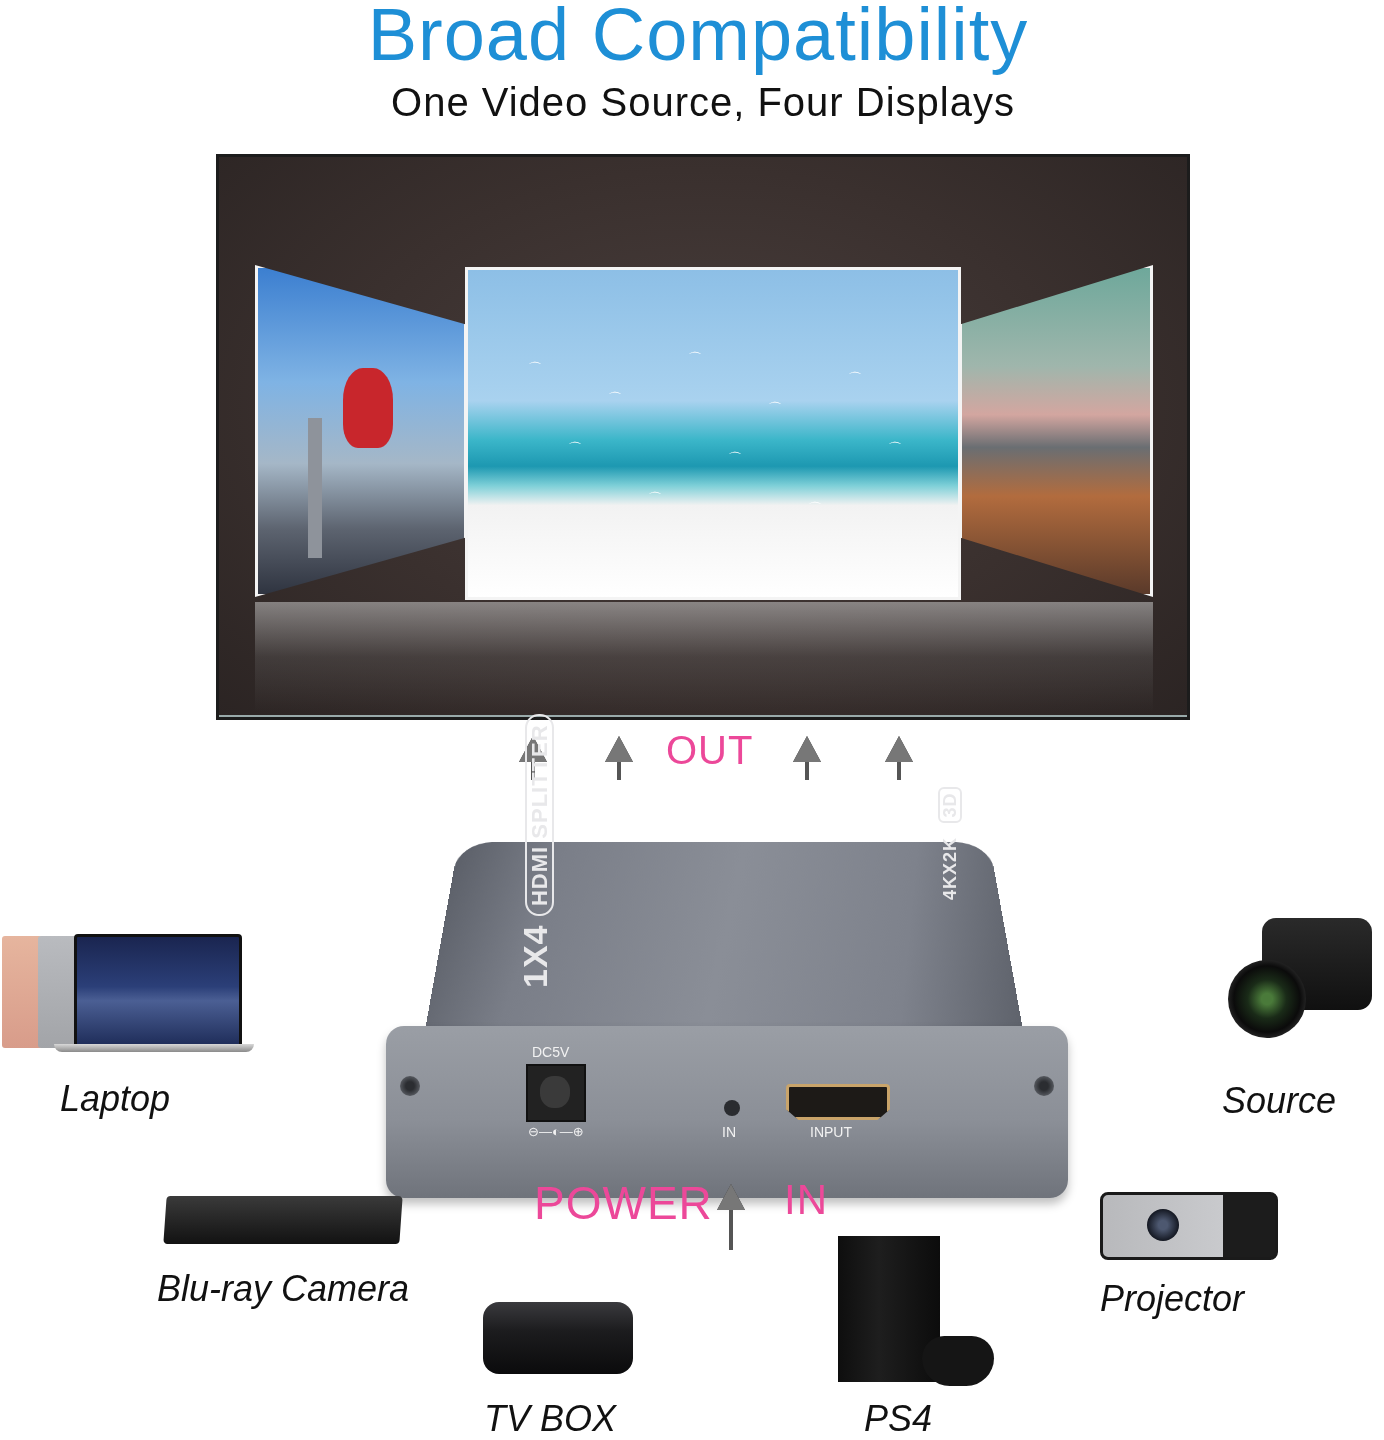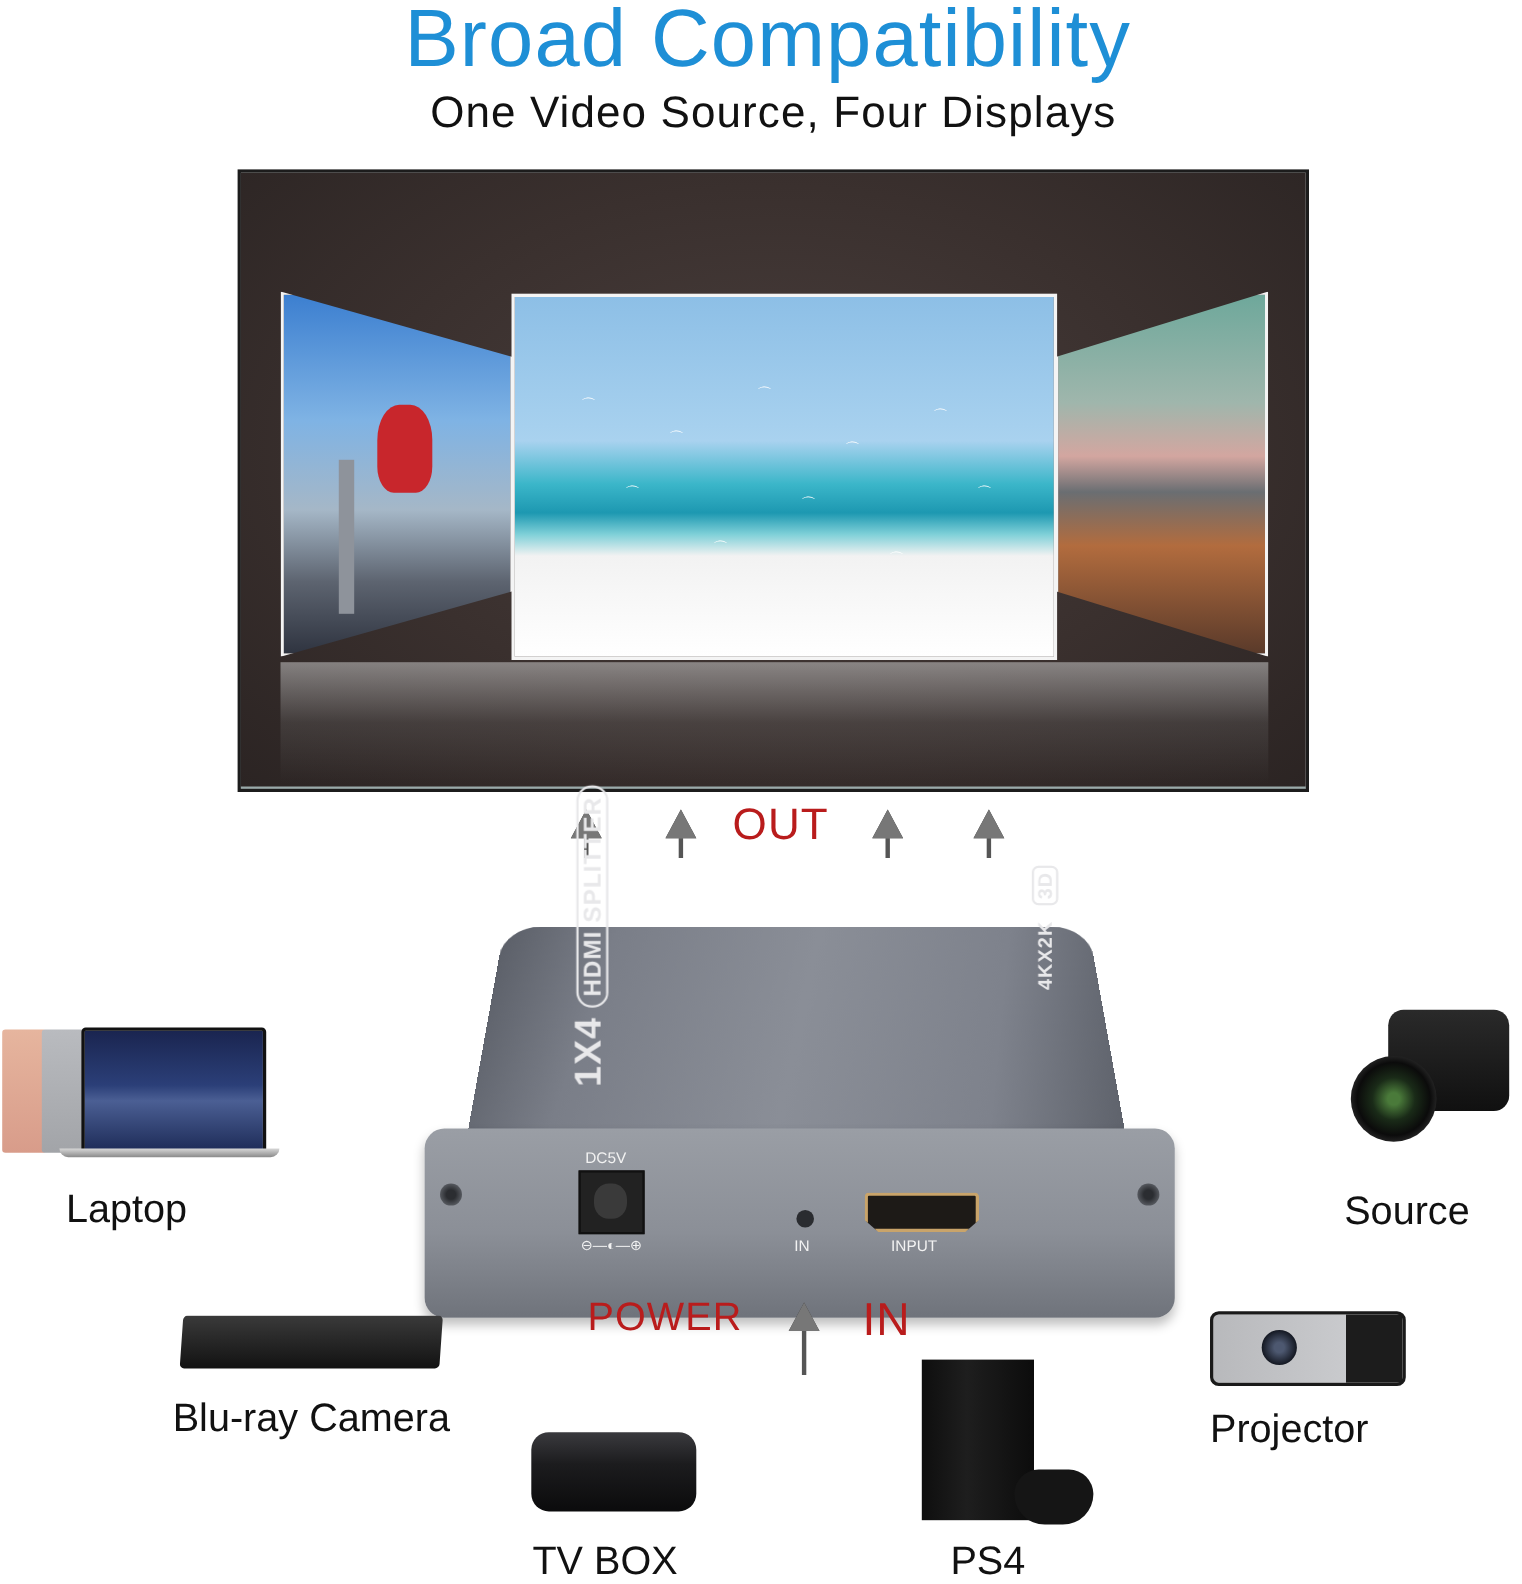--- a/index.html
+++ b/index.html
@@ -20,35 +20,35 @@
      background:linear-gradient(180deg,#6ea89b 0%,#9fb6ac 30%,#d3a6a0 45%,#6a6e72 55%,#b26c3e 70%,#5a3a2a 100%);}
   .reflect{position:absolute;left:36px;top:445px;width:898px;height:110px;
      background:linear-gradient(180deg,rgba(200,200,200,.55) 0%,rgba(120,120,120,.25) 50%,rgba(60,50,50,0) 100%);}
   .spider{position:absolute;left:85px;top:100px;width:50px;height:80px;background:#c8262c;border-radius:40% 40% 30% 30%;}
   .tower{position:absolute;left:50px;top:150px;width:14px;height:140px;background:#8e939b;}
   .bird{position:absolute;color:#fff;font-size:14px;}
   
   .arrow{width:30px;height:44px;}
   .arrow .head{width:0;height:0;border-left:14px solid transparent;border-right:14px solid transparent;border-bottom:26px solid #777;margin:0 auto;filter:drop-shadow(0 0 0 #333);}
   .arrow .stem{width:4px;height:18px;background:#555;margin:0 auto;}
-  .label-blue{color:#b91c1c;font-size:40px;letter-spacing:1px;}
+  .label-blue{color:#ec4899;font-size:40px;letter-spacing:1px;}
   
   .device-top{left:420px;top:778px;width:608px;height:280px;border-radius:38px 38px 10px 10px;
      background:linear-gradient(100deg,#5b5f68 0%,#7a7e88 18%,#8a8e97 50%,#7e828c 80%,#5d616a 100%);transform:perspective(900px) rotateX(28deg);transform-origin:bottom;}
   .device-front{left:386px;top:1026px;width:682px;height:172px;border-radius:18px;
      background:linear-gradient(180deg,#9a9ea5 0%,#8b8f97 55%,#6f737b 100%);box-shadow:0 6px 10px rgba(0,0,0,.25);}
   .screw{width:20px;height:20px;border-radius:50%;background:radial-gradient(circle,#2b2d31 30%,#55585e 70%);}
   .dc-jack{left:140px;top:38px;width:56px;height:54px;background:#222;border:2px solid #111;}
   .dc-jack::after{content:"";position:absolute;left:12px;top:10px;width:30px;height:32px;border-radius:45%;background:#3a3a3a;}
   .hdmi{left:400px;top:58px;width:98px;height:30px;background:#1d1a17;border:3px solid #c9a46a;border-radius:4px;clip-path:polygon(0 0,100% 0,100% 70%,88% 100%,12% 100%,0 70%);}
   .ir{left:338px;top:74px;width:16px;height:16px;border-radius:50%;background:#2a2c30;}
   .port-label{color:#f2f2f2;font-size:14px;}
   .dev-text{color:#e8e8ea;font-size:30px;font-weight:bold;letter-spacing:1px;}
   
-  .dev-label{color:#111;font-size:36px;}
+  .dev-label{color:#111;font-size:36px;font-style:italic;}
   .laptop-pink{left:2px;top:936px;width:40px;height:112px;background:linear-gradient(180deg,#e6b59e,#d89c8a);border-radius:3px;}
   .laptop-grey{left:38px;top:936px;width:40px;height:112px;background:linear-gradient(180deg,#b9bbbf,#a2a4a8);border-radius:3px;}
   .laptop-screen{left:74px;top:934px;width:162px;height:110px;background:linear-gradient(180deg,#1a2550 0%,#2b3f78 45%,#4b5f94 58%,#1d2b57 100%);border:3px solid #111;border-radius:4px;}
   .laptop-base{left:54px;top:1044px;width:200px;height:8px;background:linear-gradient(180deg,#d8d8d8,#8a8a8a);border-radius:0 0 20px 20px;}
   .bluray{left:165px;top:1196px;width:236px;height:48px;background:linear-gradient(180deg,#3a3a3a,#121212);transform:skewX(-4deg);border-radius:4px;}
   .tvbox{left:483px;top:1302px;width:150px;height:72px;background:linear-gradient(180deg,#3a3a3e 0%,#1c1c1e 40%,#0b0b0c 100%);border-radius:16px;}
   .ps4{left:838px;top:1236px;width:102px;height:146px;background:linear-gradient(90deg,#0e0e0e,#1e1e1e 40%,#0c0c0c);}
   .pad{left:922px;top:1336px;width:72px;height:50px;background:#151515;border-radius:24px 24px 30px 30px;}
   .projector{left:1100px;top:1192px;width:172px;height:62px;background:linear-gradient(90deg,#b8b9bc 0%,#c9cacd 70%,#1c1c1c 70%);border:3px solid #1a1a1a;border-radius:8px;}
   .proj-lens{left:44px;top:14px;width:32px;height:32px;border-radius:50%;background:radial-gradient(circle,#4d5870 20%,#141822 70%);}
@@ -115,21 +115,21 @@
   <div class="abs screw" style="right:14px;top:50px"></div>
   <div class="abs port-label" style="left:146px;top:18px">DC5V</div>
   <div class="abs dc-jack"></div>
   <div class="abs port-label" style="left:142px;top:98px;font-size:13px">⊖—◐—⊕</div>
   <div class="abs ir"></div>
   <div class="abs port-label" style="left:336px;top:98px">IN</div>
   <div class="abs hdmi"></div>
   <div class="abs port-label" style="left:424px;top:98px">INPUT</div>
 </div>
 
-<div class="abs label-blue" style="left:534px;top:1176px;font-size:36px">POWER</div>
+<div class="abs label-blue" style="left:534px;top:1176px;font-size:46px">POWER</div>
 <div class="abs arrow" style="left:716px;top:1184px;height:66px">
     <div class="head"></div>
     <div class="stem" style="height:40px"></div>
   </div>
 <div class="abs label-blue" style="left:784px;top:1176px;font-size:42px">IN</div>
 
 <div class="abs laptop-pink"></div>
 <div class="abs laptop-grey"></div>
 <div class="abs laptop-screen"></div>
 <div class="abs laptop-base"></div>

